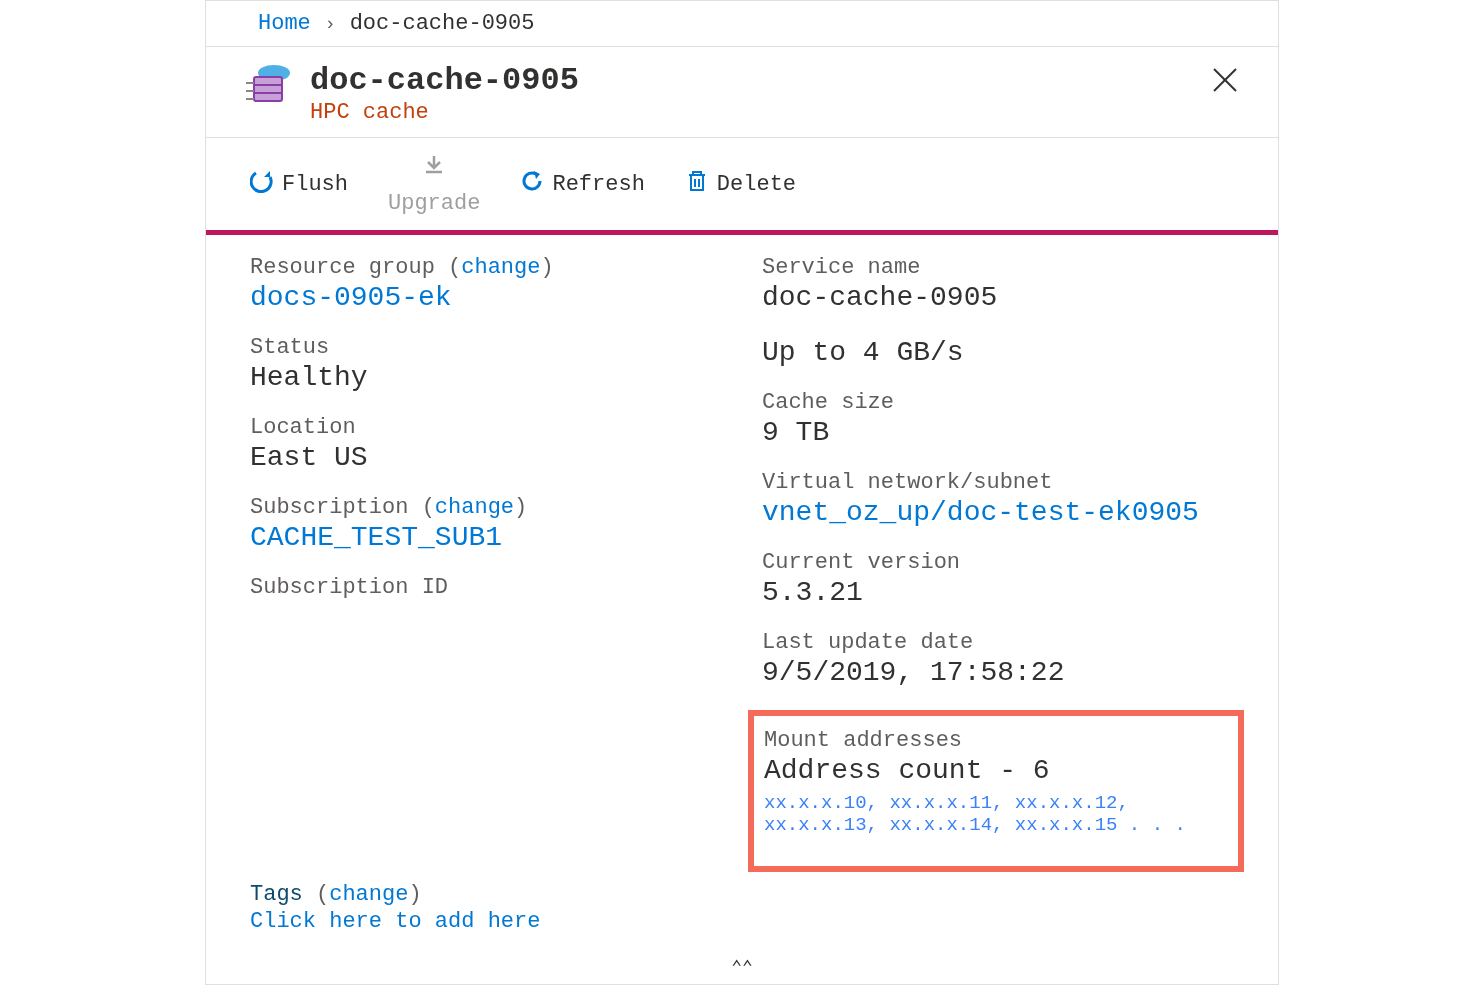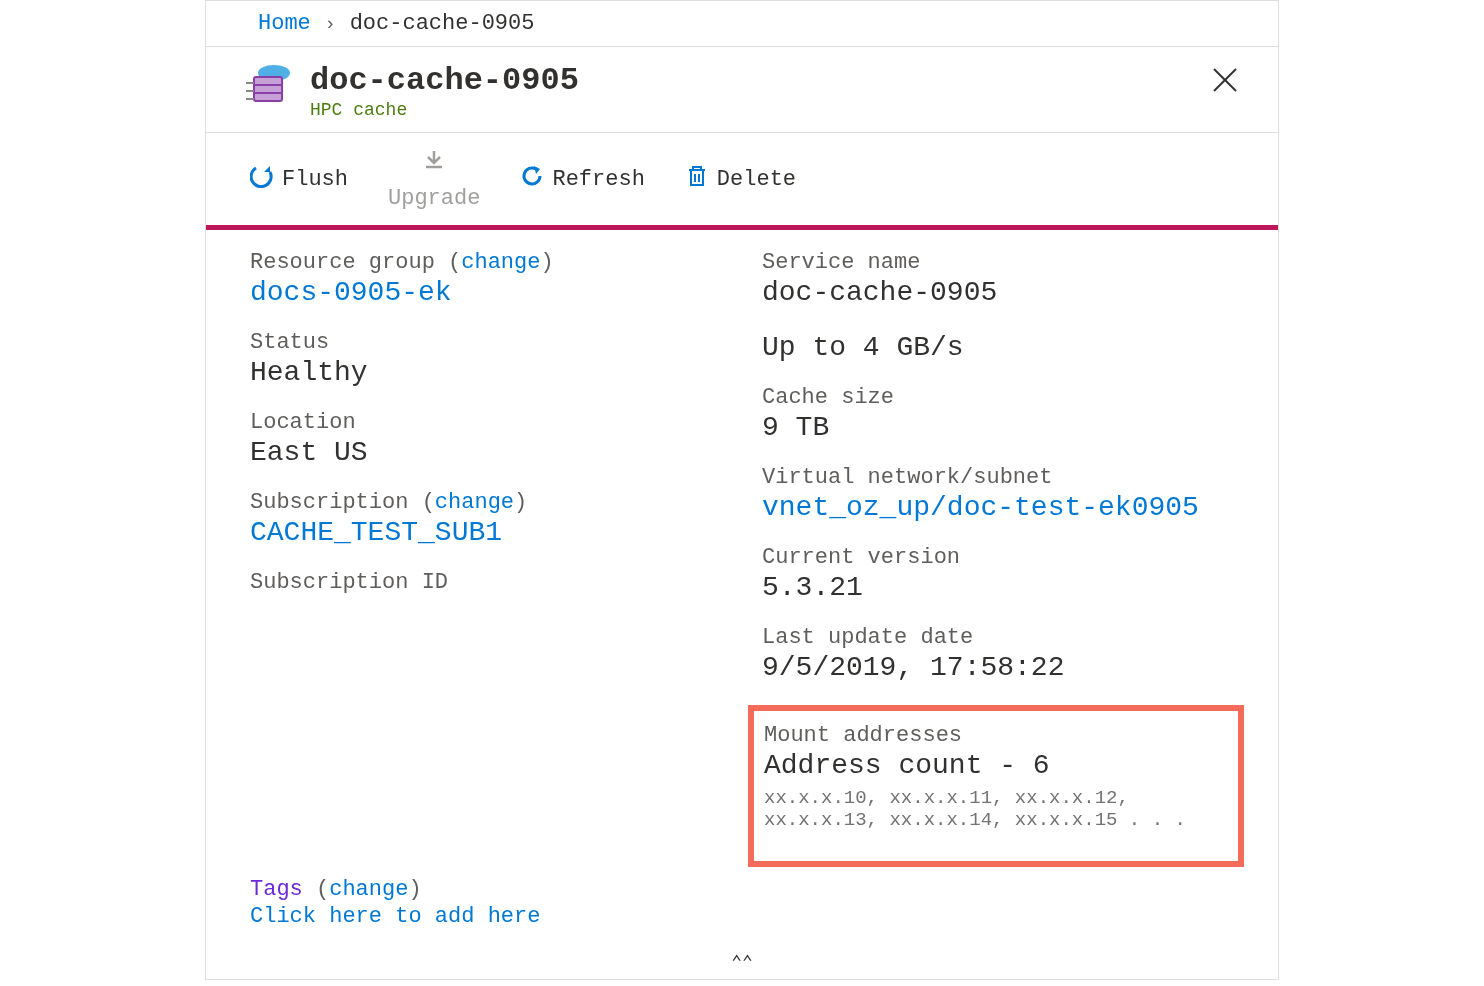--- a/index.html
+++ b/index.html
@@ -42,22 +42,22 @@
     border-bottom: 1px solid #e1dfdd;
   }
   .title-block { flex: 1; display:flex; align-items:flex-start; gap:16px; }
   .title-text h1 {
     margin: 0;
     font-size: 32px;
     font-weight: 600;
     line-height: 1.1;
   }
   .subtitle {
-    font-size: 18px;
-    color: #4d7c0f;
+    font-size: 22px;
+    color: #c2410c;
     margin-top: 2px;
   }
   .close-btn {
     font-size: 30px;
     color: #323130;
     cursor: pointer;
     line-height: 1;
     padding-top:4px;
   }
 
@@ -81,36 +81,36 @@
 
   
   .details {
     display: flex;
     padding: 20px 44px 10px 44px;
     gap: 40px;
   }
   .col { flex: 1; display: flex; flex-direction: column; gap: 22px; }
   .field .label { color: #605e5c; font-size: 22px; }
   .field .value { font-size: 28px; color: #323130; margin-top: 2px; }
-  .field .sub { font-size: 19px; color: #737373; margin-top: 6px;}
+  .field .sub { font-size: 19px; color: #3b82f6; margin-top: 6px;}
   .paren { color:#605e5c; }
 
   .highlight-box {
     border: 6px solid #f56b5a;
     padding: 12px 10px 30px 10px;
     margin-left:-14px;
     margin-right:-10px;
   }
 
   
   .tags {
     padding: 0 44px 20px 44px;
     font-size: 22px;
   }
-  .tags .label { color:#6d28d9; }
+  .tags .label { color:#0c4a6e; }
   .tags .addlink { display:block; margin-top:2px; }
 
   
   .chevron-row {
     text-align: center;
     padding: 2px 0 6px 0;
     font-size: 18px;
     color: #323130;
   }
 </style>

